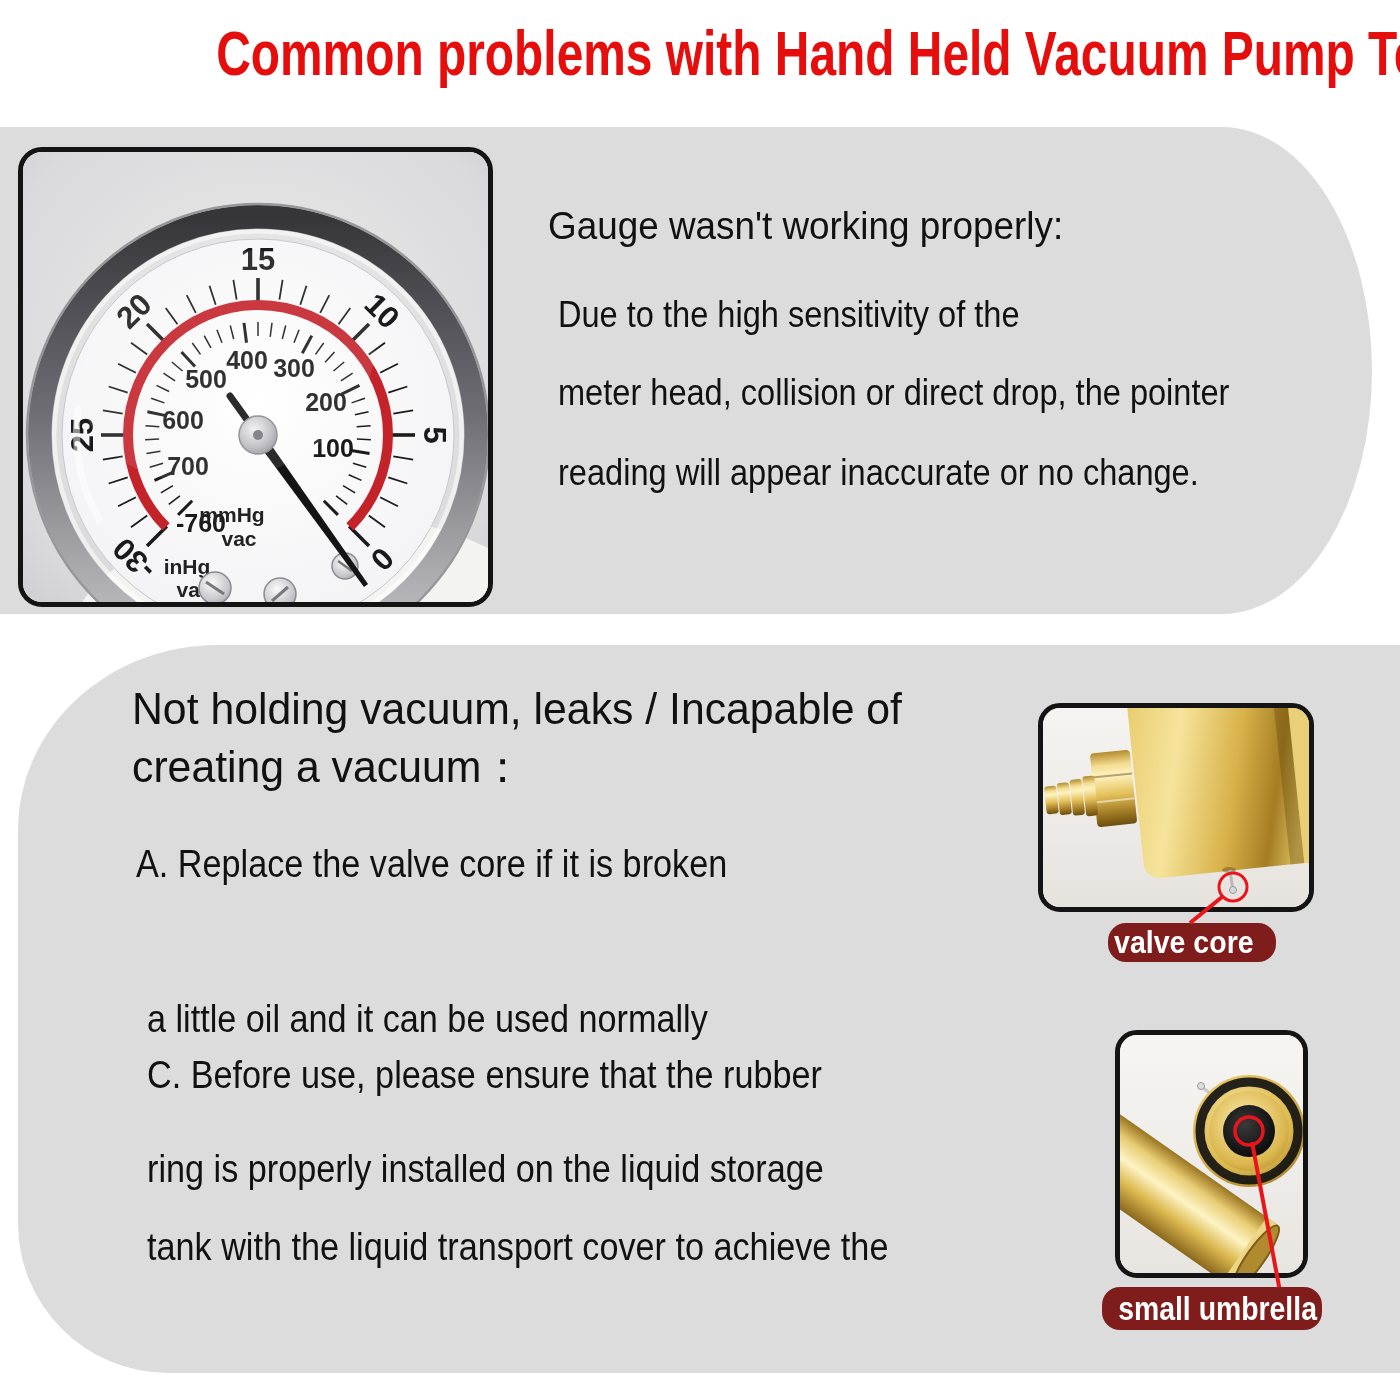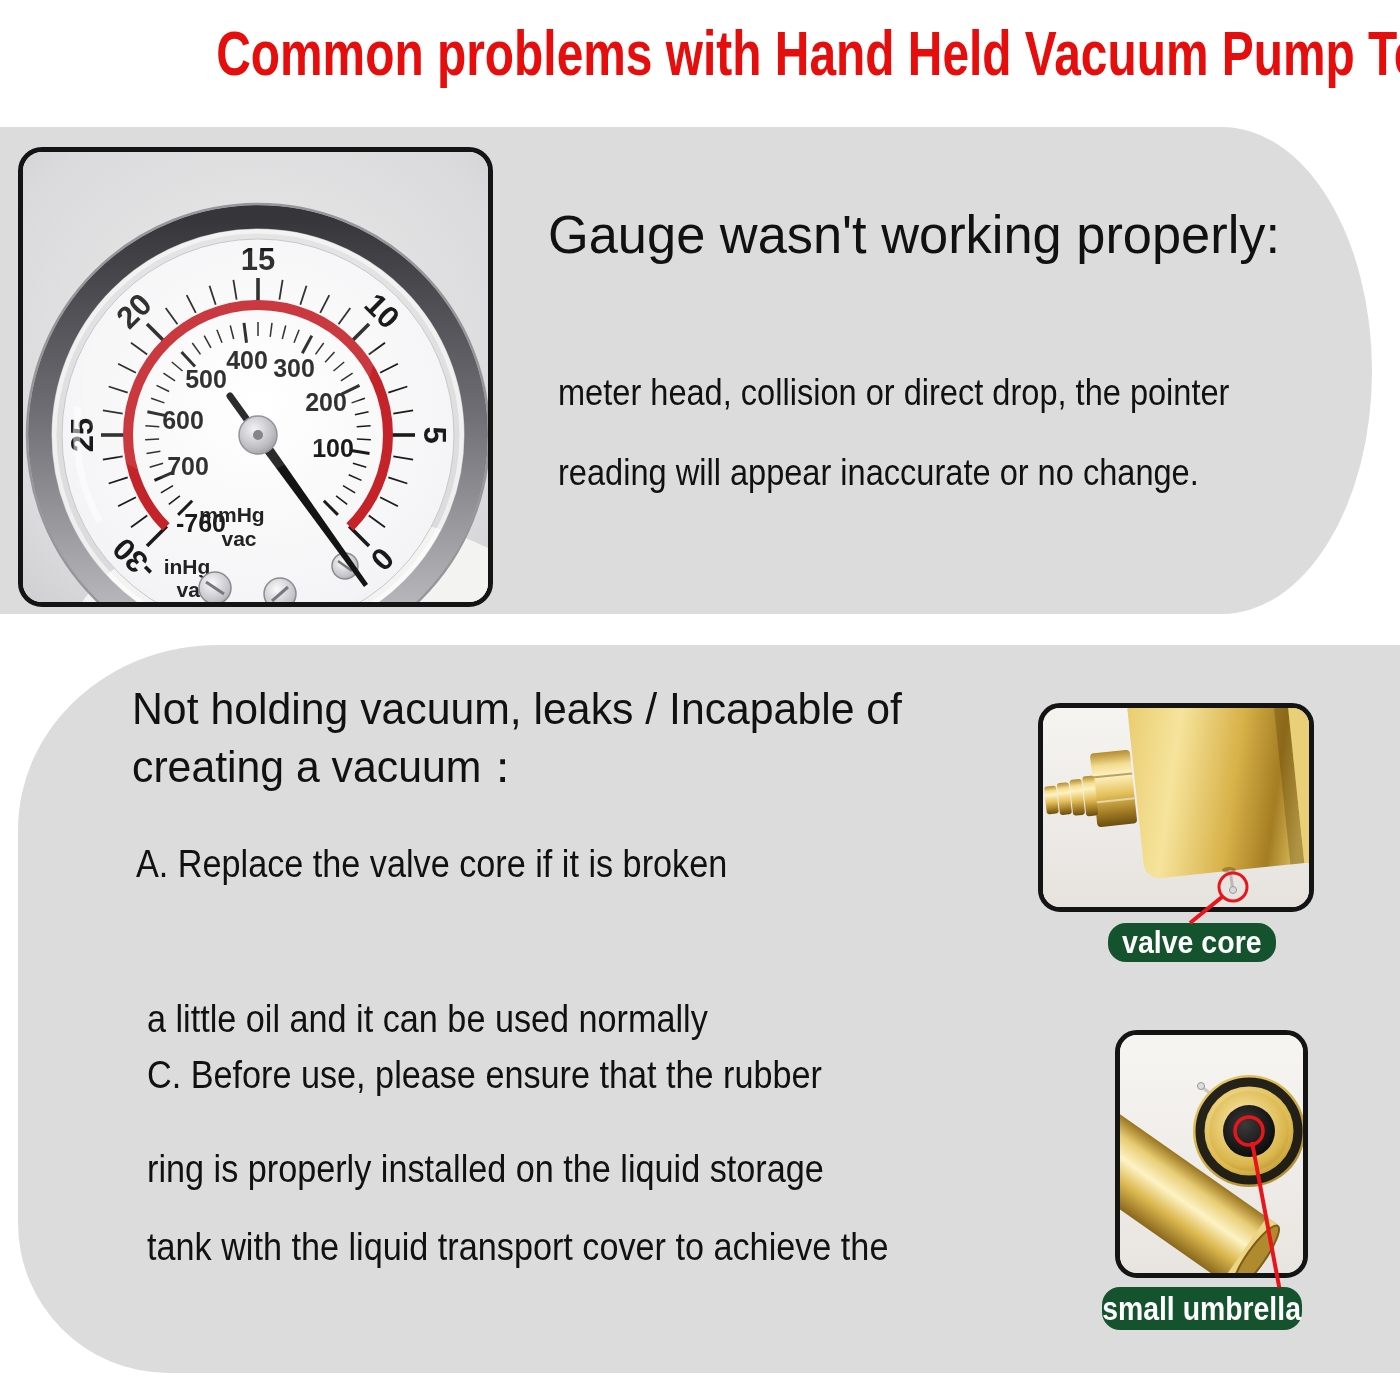--- a/index.html
+++ b/index.html
@@ -13,30 +13,30 @@
                border-radius:0 150px 150px 0 / 0 244px 243px 0;}
   .panel-problems{left:18px;top:645px;width:1400px;height:728px;
                border-radius:200px 0 0 150px / 185px 0 0 150px;}
   .photo-frame{position:absolute;border:5px solid #141414;border-radius:22px;overflow:hidden;
                background:#f2efec;box-sizing:border-box;}
   .frame-dial{left:18px;top:147px;width:475px;height:460px;border-radius:24px;}
   .frame-valve{left:1038px;top:703px;width:276px;height:209px;}
   .frame-umbrella{left:1115px;top:1030px;width:193px;height:248px;}
   .txt{position:absolute;white-space:nowrap;line-height:1;}
   .txt > span{display:inline-block;transform-origin:left center;}
-  .h1{font-size:54px;} .h1 > span{transform:scaleX(0.97);}
+  .h1{font-size:38px;} .h1 > span{transform:scaleX(0.97);}
   .b1{font-size:37px;} .b1 > span{transform:scaleX(0.88);}
   .h2{font-size:45px;} .h2 > span{transform:scaleX(0.95);}
   .b2{font-size:38px;} .b2 > span{transform:scaleX(0.90);}
-  .pill{position:absolute;background:#14532d;border-radius:18px;display:flex;
-        align-items:center;justify-content:center;color:#fff;font-weight:bold;z-index:6;}
+  .pill{position:absolute;background:#7f1d1d;border-radius:18px;display:flex;
+        align-items:center;justify-content:flex-start;color:#fff;font-weight:bold;z-index:6;}
   .pill span{display:inline-block;white-space:nowrap;}
   .pill-valve{left:1108px;top:923px;width:168px;height:39px;font-size:31px;}
   .pill-valve span{transform:scaleX(0.92);}
-  .pill-umbrella{left:1102px;top:1287px;width:200px;height:43px;font-size:33px;}
+  .pill-umbrella{left:1102px;top:1287px;width:220px;height:43px;font-size:33px;}
   .pill-umbrella span{transform:scaleX(0.86);}
   .leader{position:absolute;height:4px;background:#e8161b;z-index:7;transform-origin:left center;}
   .leader-valve{left:1190px;top:921px;width:42px;transform:rotate(-39deg);}
   .leader-umbrella{left:1252px;top:1140px;width:148px;transform:rotate(79.4deg);}
 </style>
 </head>
 <body>
 
 <div class="stage">
 
@@ -211,20 +211,21 @@
       </g>
 
       <g>
         <ellipse cx="205" cy="215" rx="150" ry="112" fill="#ffffff" opacity="0.10" transform="rotate(-18 205 215)"></ellipse>
         <path d="M 77 370 A 185 185 0 0 1 55 255" fill="none" stroke="rgba(255,255,255,0.5)" stroke-width="7"></path>
       </g>
     </svg>
   </div>
 
   <div class="txt h1" style="left:548px;top:207px;"><span>Gauge wasn't working properly:</span></div>
+  <div class="txt b1" style="left:558px;top:296px;"><span>Due to the high sensitivity of the</span></div>
   <div class="txt b1" style="left:558px;top:374px;"><span>meter head, collision or direct drop, the pointer</span></div>
   <div class="txt b1" style="left:558px;top:454px;"><span>reading will appear inaccurate or no change.</span></div>
 
   <div class="panel panel-problems"></div>
 
   <div class="txt h2" style="left:132px;top:686px;"><span>Not holding vacuum, leaks / Incapable of</span></div>
   <div class="txt h2" style="left:132px;top:744px;"><span>creating a vacuum：</span></div>
   <div class="txt b2" style="left:136px;top:845px;"><span>A. Replace the valve core if it is broken</span></div>
   <div class="txt b2" style="left:147px;top:1000px;"><span>a little oil and it can be used normally</span></div>
   <div class="txt b2" style="left:147px;top:1056px;"><span>C. Before use, please ensure that the rubber</span></div>

